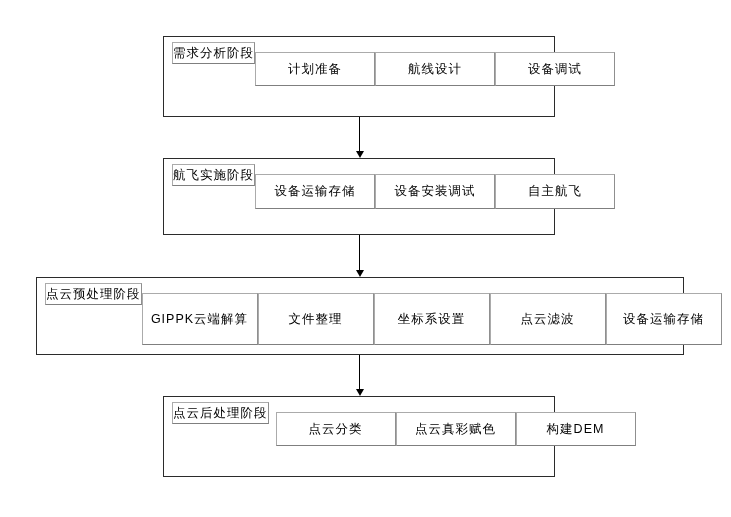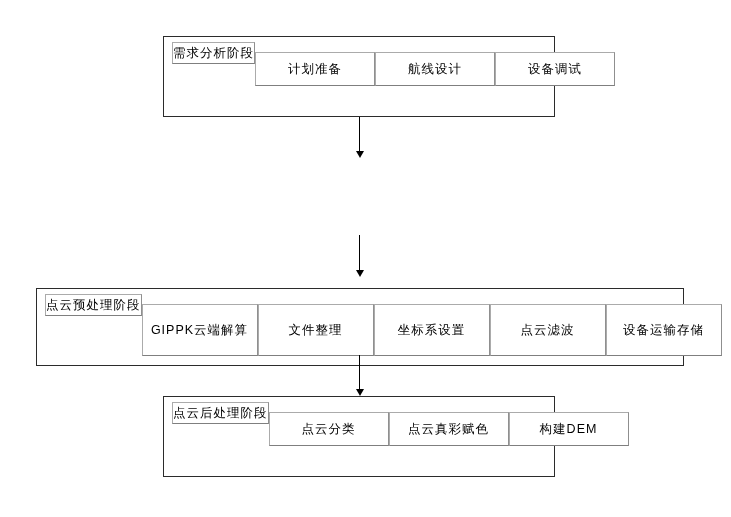--- a/index.html
+++ b/index.html
@@ -55,22 +55,22 @@
     align-items: center;
     justify-content: center;
     font-size: 12.5px;
     color: #000000;
     letter-spacing: 1px;
     white-space: nowrap;
   }
   
   .s1 { left: 163px; top: 36px;  width: 392px; height: 81px; }
   .s2 { left: 163px; top: 158px; width: 392px; height: 77px; }
-  .s3 { left: 36px;  top: 288px; width: 648px; height: 78px; }
-  .s4 { left: 163px; top: 396px; width: 392px; height: 81px; }
+  .s3 { left: 36px;  top: 277px; width: 648px; height: 78px; }
+  .s4 { left: 163px; top: 396px; width: 392px; height: 81px; gap: 7px; }
   .s2 .stage-item { height: 35px; }
   .s3 .stage-item { width: 116px; height: 52px; }
   
   .arrow {
     position: absolute;
     left: 355px;
     width: 9px;
     display: flex;
     flex-direction: column;
     align-items: center;
@@ -104,20 +104,28 @@
       <div class="stage-item">航线设计</div>
       <div class="stage-item">设备调试</div>
     </div>
   </div>
 
   <div class="arrow a1">
     <div class="arrow-line"></div>
     <div class="arrow-head"></div>
   </div>
 
+  <div class="stage s2">
+    <div class="stage-title">航飞实施阶段</div>
+    <div class="stage-row">
+      <div class="stage-item">设备运输存储</div>
+      <div class="stage-item">设备安装调试</div>
+      <div class="stage-item">自主航飞</div>
+    </div>
+  </div>
 
   <div class="arrow a2">
     <div class="arrow-line"></div>
     <div class="arrow-head"></div>
   </div>
 
   <div class="stage s3">
     <div class="stage-title">点云预处理阶段</div>
     <div class="stage-row">
       <div class="stage-item">GIPPK云端解算</div>

